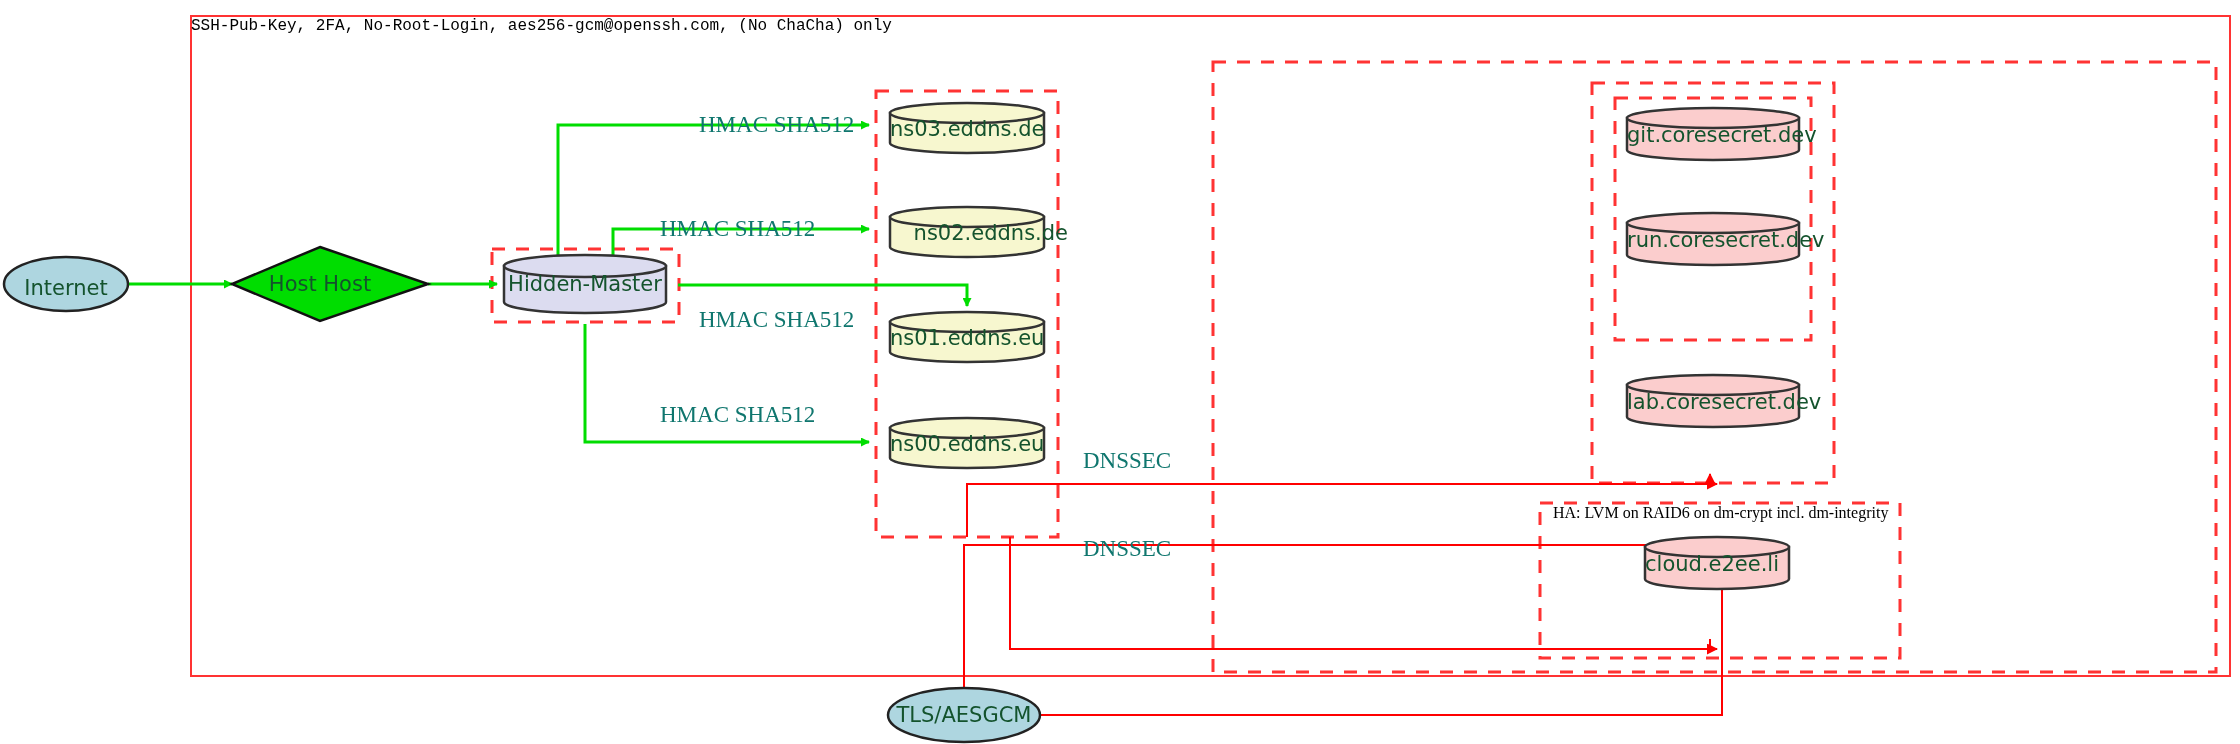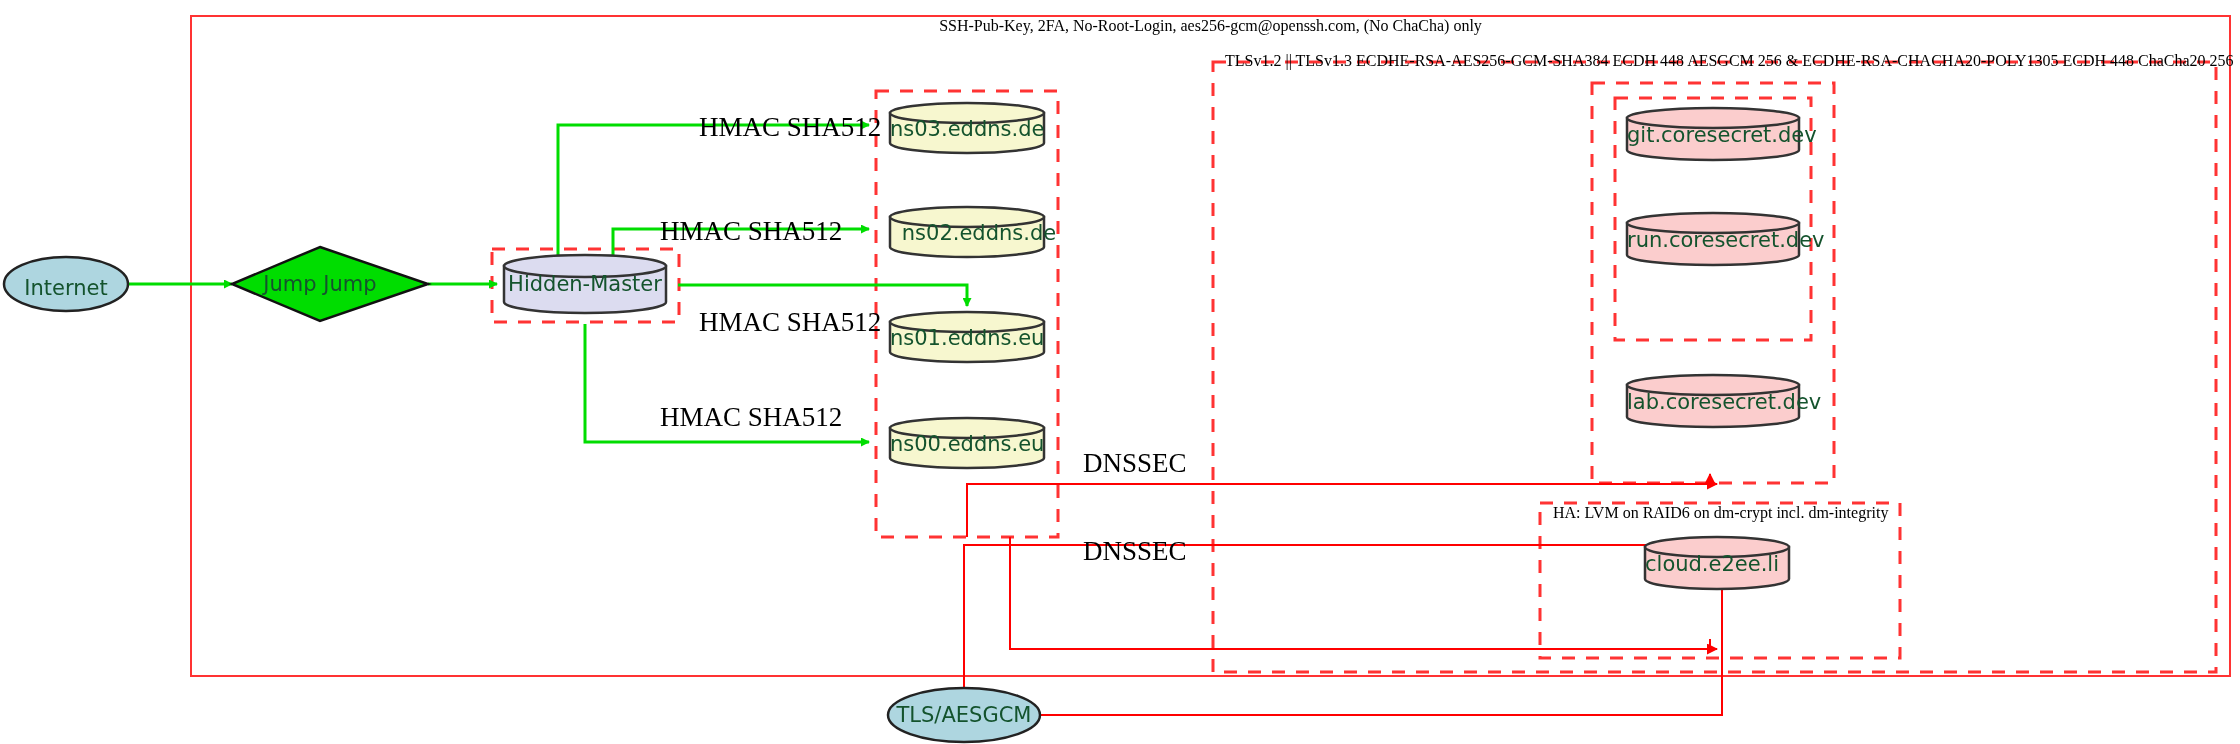--- a/index.html
+++ b/index.html
@@ -12,22 +12,22 @@
     font-family:"DejaVu Sans", sans-serif;
     font-size:21px;
     color:#14532d;
     white-space:nowrap;
     text-align:center;
     pointer-events:none;
   }
   .edge-label{
     position:absolute;
     font-family:"Liberation Serif", serif;
-    font-size:27px;
-    color:#000000;
+    font-size:23px;
+    color:#0f766e;
     white-space:nowrap;
   }
   .cluster-label{
     position:absolute;
     font-family:"Liberation Serif", serif;
     font-size:16px;
     color:#000;
     white-space:nowrap;
   }
 </style>
@@ -137,35 +137,34 @@
     <g>
       <path d="M1645,547 v32 a72,10 0 0 0 144,0 v-32 z" fill="#fbcdcd" stroke="#333" stroke-width="2.5"></path>
       <ellipse cx="1717" cy="547" rx="72" ry="10" fill="#fbcdcd" stroke="#333" stroke-width="2.5"></ellipse>
     </g>
 
     <g>
       <ellipse cx="964" cy="715" rx="76" ry="27" fill="#aed6e0" stroke="#222" stroke-width="2.5"></ellipse>
     </g>
   </svg>
 
-  <div class="cluster-label" style="left:191px;top:17px;width:2039px;text-align:center;">SSH-Pub-Key, 2FA, No-Root-Login, aes256-gcm@openssh.com, (No ChaCha) only</div>
+  <div class="cluster-label" style="left:191px;top:17px;width:2039px;text-align:left;font-family:Liberation Mono, monospace;">SSH-Pub-Key, 2FA, No-Root-Login, aes256-gcm@openssh.com, (No ChaCha) only</div>
 
-  <div class="cluster-label" style="left:1225px;top:52px;">TLSv1.2 || TLSv1.3 ECDHE-RSA-AES256-GCM-SHA384 ECDH 448 AESGCM 256 &amp; ECDHE-RSA-CHACHA20-POLY1305 ECDH 448 ChaCha20 256</div>
 
   <div class="cluster-label" style="left:1553px;top:504px;text-align:center;">HA: LVM on RAID6 on dm-crypt incl. dm-integrity</div>
 
   <div class="node-label" style="left:6px;top:276px;width:120px;">Internet</div>
 
-  <div class="node-label" style="left:250px;top:272px;width:140px;">Jump Jump</div>
+  <div class="node-label" style="left:250px;top:272px;width:140px;">Host Host</div>
 
   <div class="node-label" style="left:505px;top:272px;width:160px;">Hidden-Master</div>
 
   <div class="node-label" style="left:890px;top:117px;width:154px;">ns03.eddns.de</div>
 
-  <div class="node-label" style="left:890px;top:221px;width:178px;">ns02.eddns.de</div>
+  <div class="node-label" style="left:890px;top:221px;width:178px;text-align:right;">ns02.eddns.de</div>
 
   <div class="node-label" style="left:890px;top:326px;width:142px;">ns01.eddns.eu</div>
 
   <div class="node-label" style="left:890px;top:432px;width:154px;">ns00.eddns.eu</div>
 
   <div class="node-label" style="left:1627px;top:123px;width:172px;">git.coresecret.dev</div>
 
   <div class="node-label" style="left:1627px;top:228px;width:172px;">run.coresecret.dev</div>
 
   <div class="node-label" style="left:1627px;top:390px;width:168px;">lab.coresecret.dev</div>

